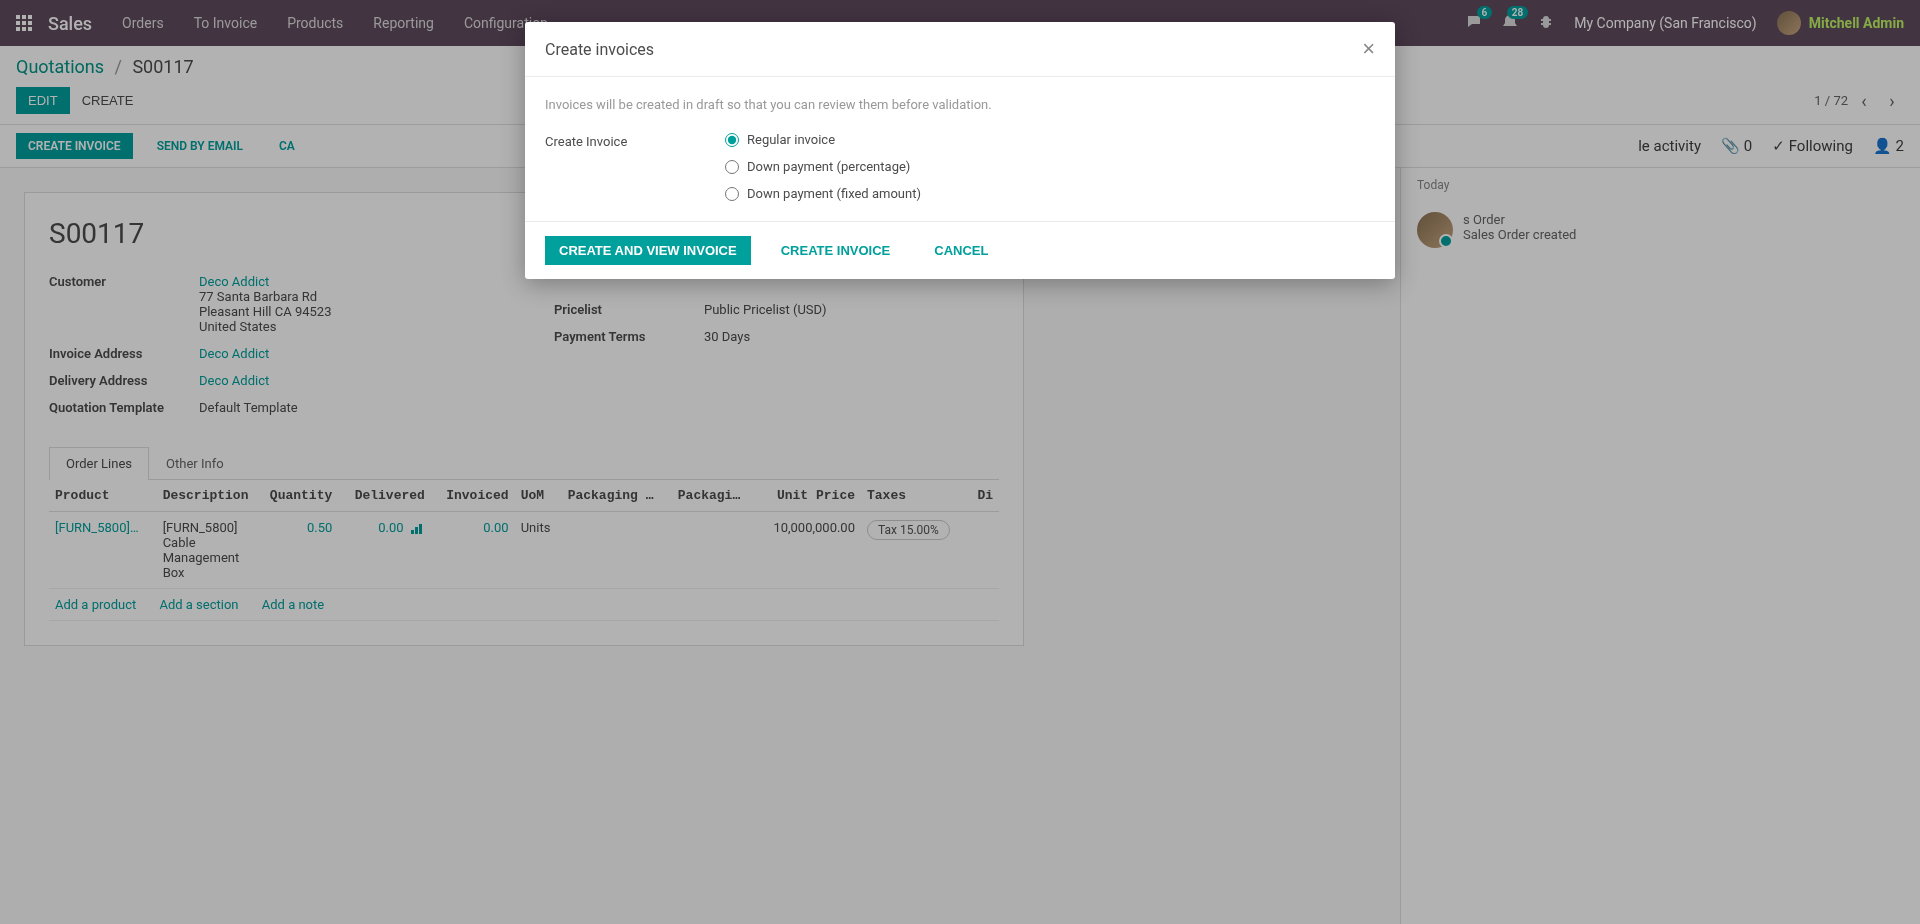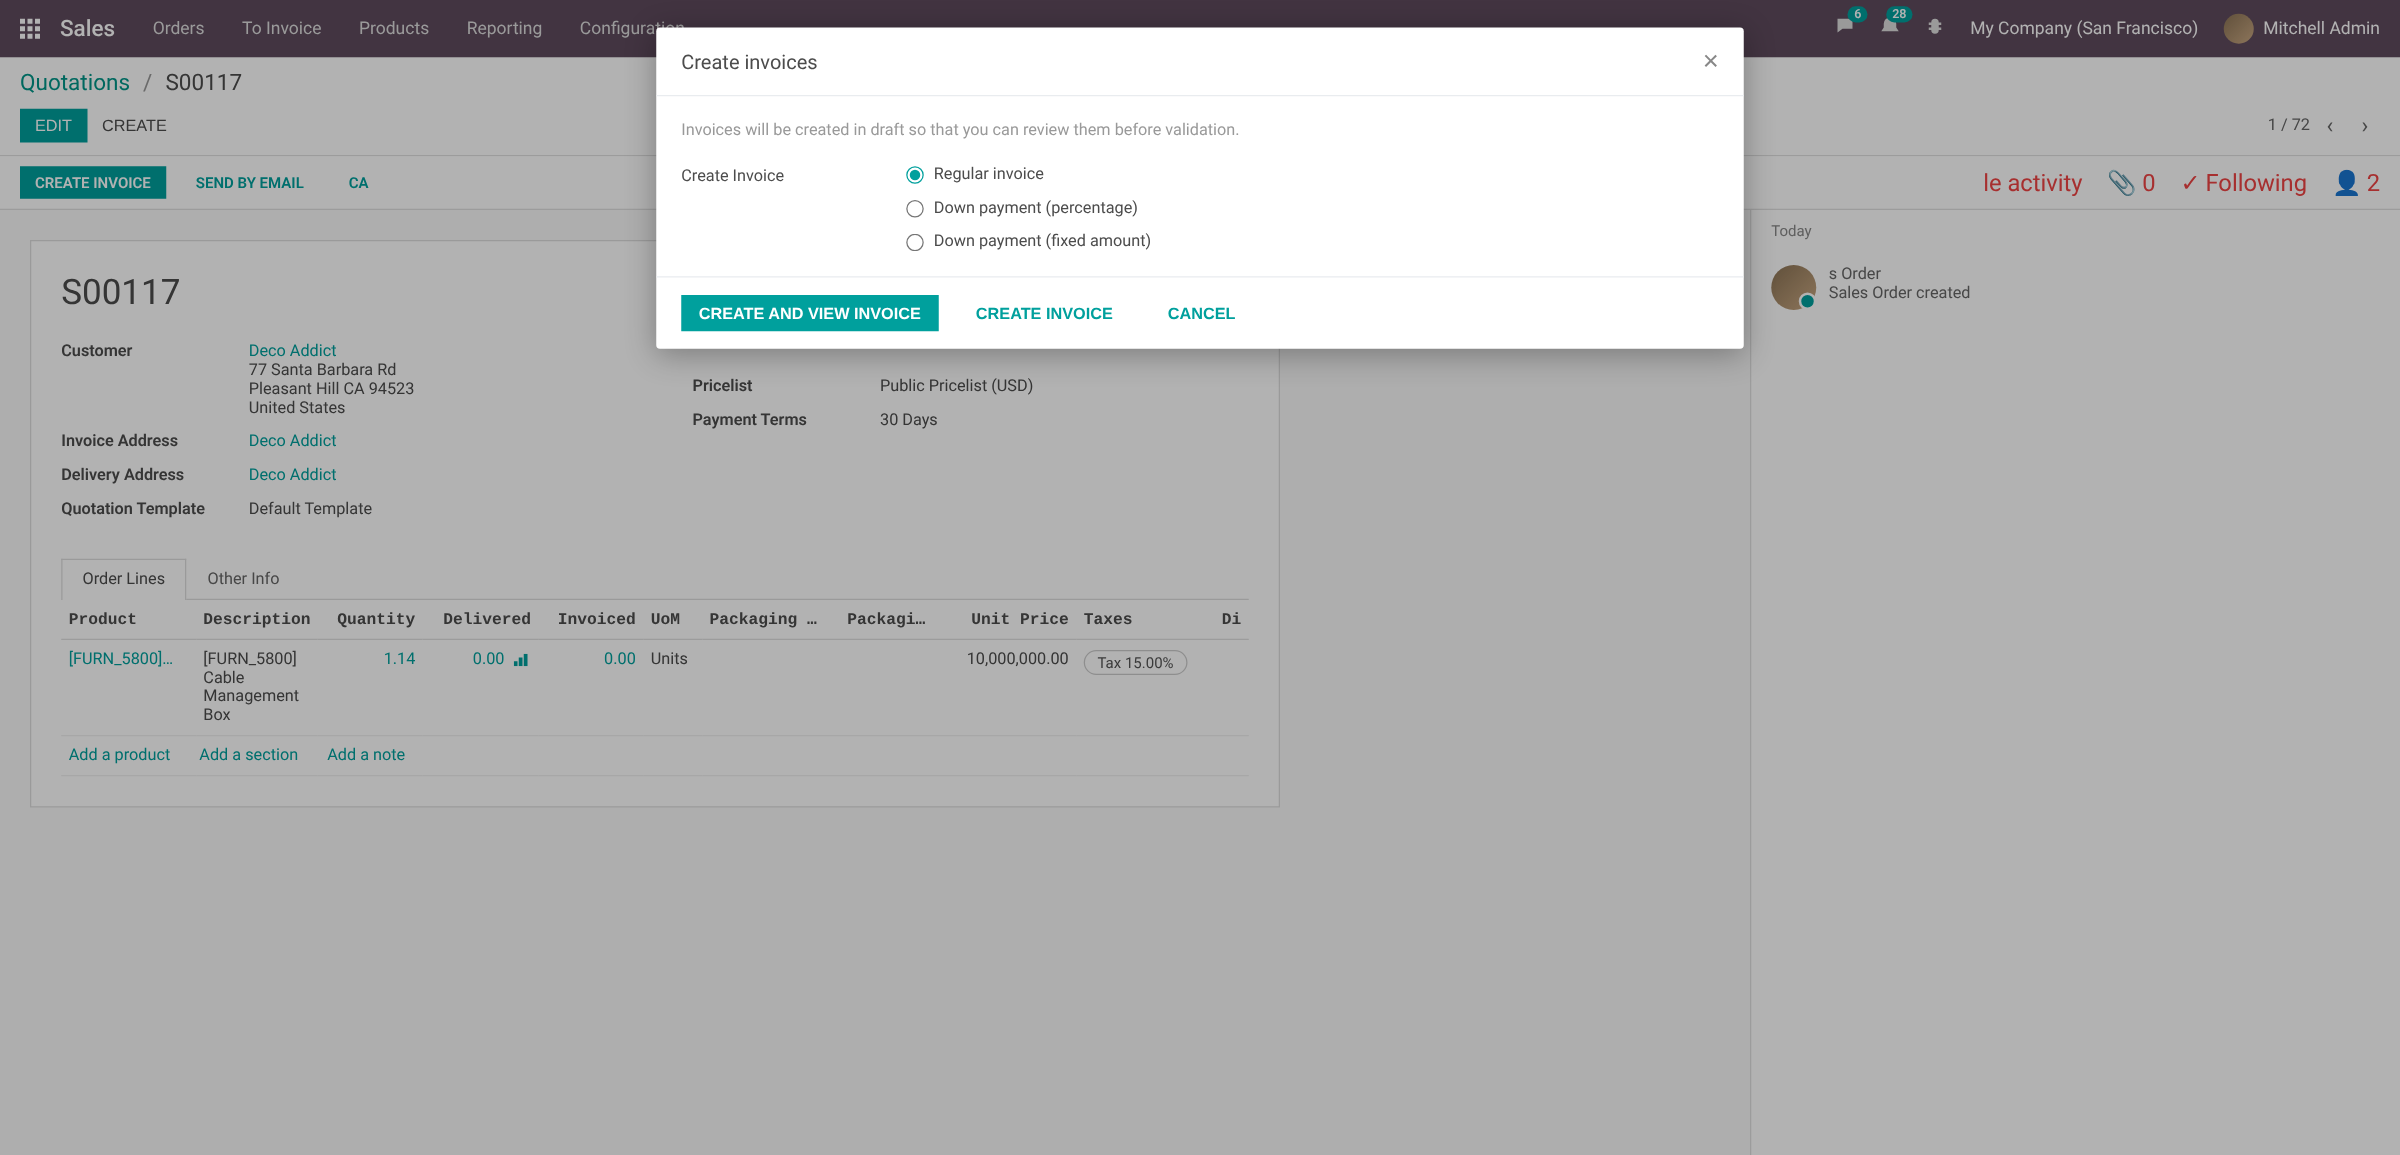--- a/index.html
+++ b/index.html
@@ -10,42 +10,42 @@
 .apps-icon { display: grid; grid-template-columns: repeat(3, 4px); grid-template-rows: repeat(3, 4px); gap: 2px; margin-right: 16px; cursor: pointer; }
 .apps-icon span { background: #fff; width: 4px; height: 4px; }
 .brand { color: #fff; font-size: 18px; font-weight: 500; margin-right: 30px; }
 .nav-menu { display: flex; gap: 30px; }
 .nav-item { color: #ddd; cursor: pointer; font-size: 14px; }
 .nav-right { margin-left: auto; display: flex; align-items: center; gap: 20px; }
 .nav-icon-wrap { position: relative; cursor: pointer; }
 .nav-badge { position: absolute; top: -8px; right: -10px; background: #00a09d; color: #fff; border-radius: 10px; padding: 1px 5px; font-size: 10px; font-weight: 600; }
 .company-name { color: #fff; font-size: 14px; }
 .avatar { width: 24px; height: 24px; border-radius: 50%; background: linear-gradient(135deg, #8b7355, #c9a882); margin-right: 8px; }
-.username { color: #ffffff; font-size: 14px; }
+.username { color: #bef264; font-size: 14px; font-weight: bold; }
 .user-section { display: flex; align-items: center; cursor: pointer; }
 
 
 .control-panel { background: #fff; border-bottom: 1px solid #e0e0e0; padding: 10px 16px; }
 .breadcrumb { font-size: 18px; color: #4c4c4c; margin-bottom: 10px; }
 .breadcrumb .link { color: #009688; cursor: pointer; }
 .breadcrumb .sep { color: #999; margin: 0 6px; }
 .cp-row { display: flex; align-items: center; }
 .btn { padding: 6px 12px; border: none; cursor: pointer; font-size: 13px; text-transform: uppercase; }
 .btn-primary { background: #00a09d; color: #fff; }
 .btn-secondary { background: transparent; color: #4c4c4c; font-weight: 500; }
 .pager { margin-left: auto; display: flex; align-items: center; gap: 4px; color: #666; font-size: 13px; }
 .pager-arrows { display: flex; gap: 4px; }
 .pager-arrow { width: 24px; height: 24px; display: flex; align-items: center; justify-content: center; cursor: pointer; color: #666; font-size: 18px; }
 
 
 .statusbar { background: #fff; border-bottom: 1px solid #e0e0e0; padding: 8px 16px; display: flex; align-items: center; }
 .status-btn { padding: 6px 12px; font-size: 12px; font-weight: 600; cursor: pointer; text-transform: uppercase; }
 .status-btn.primary { background: #00a09d; color: #fff; }
 .status-btn.secondary { color: #00a09d; background: transparent; margin-left: 12px; }
-.status-right { margin-left: auto; display: flex; gap: 20px; color: #ef4444; font-size: 19px; }
+.status-right { margin-left: auto; display: flex; gap: 20px; color: #404040; font-size: 15px; }
 .status-item { display: flex; align-items: center; gap: 4px; cursor: pointer; }
 
 
 .main-wrap { display: flex; height: calc(924px - 46px - 76px - 40px); }
 .form-sheet { flex: 1; padding: 24px; overflow: auto; }
 .sheet-inner { background: #fff; border: 1px solid #ddd; padding: 24px; max-width: 1000px; }
 .record-title { font-size: 28px; font-weight: 400; color: #4c4c4c; margin-bottom: 24px; }
 .form-row { display: flex; gap: 60px; margin-bottom: 20px; }
 .form-col { flex: 1; }
 .field-row { display: flex; margin-bottom: 12px; font-size: 13px; }
@@ -236,21 +236,21 @@
             <th>Packagi…</th>
             <th class="num">Unit Price</th>
             <th>Taxes</th>
             <th class="num">Di</th>
           </tr>
         </thead>
         <tbody>
           <tr>
             <td class="link">[FURN_5800]…</td>
             <td style="width:90px">[FURN_5800] Cable Management Box</td>
-            <td class="num">1.14</td>
+            <td class="num">0.50</td>
             <td class="num">
               <span>0.00</span>
               <svg class="chart-icon" viewBox="0 0 14 10" fill="#00a09d">
                   <rect x="0" y="6" width="3" height="4"></rect>
                   <rect x="4" y="3" width="3" height="7"></rect>
                   <rect x="8" y="0" width="3" height="10"></rect>
                 </svg>
             </td>
             <td class="num">0.00</td>
             <td>Units</td>

